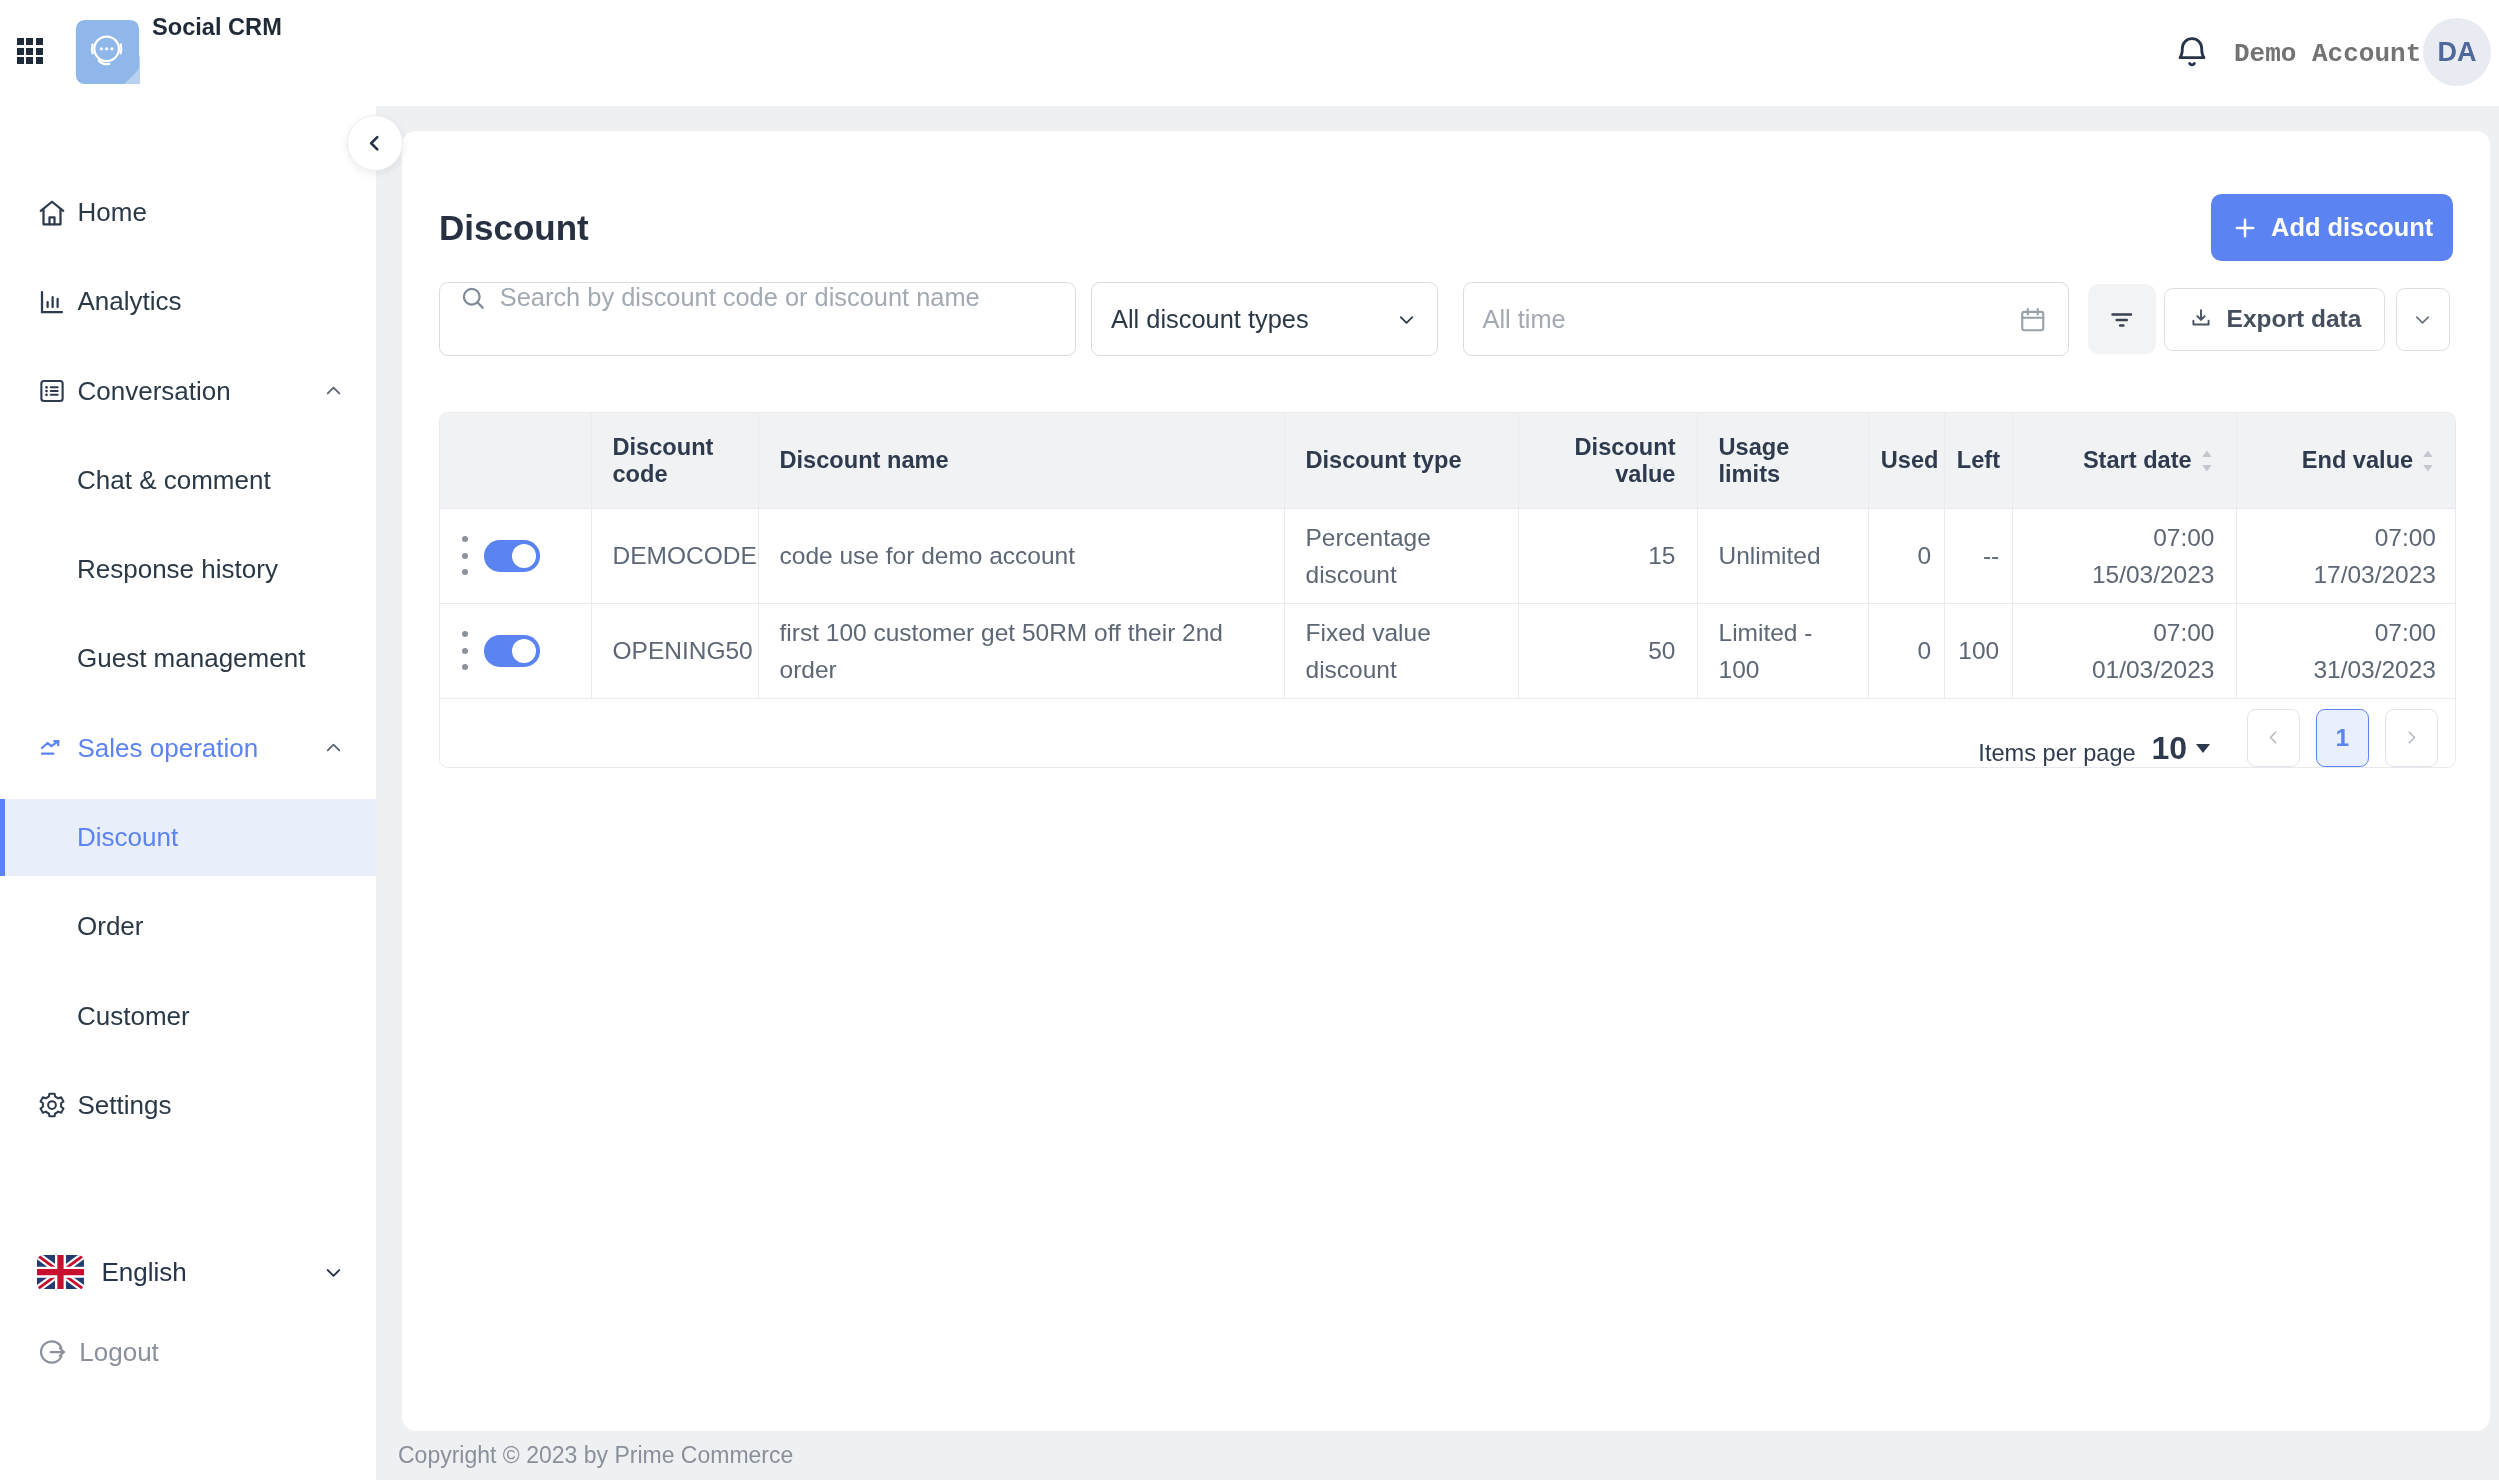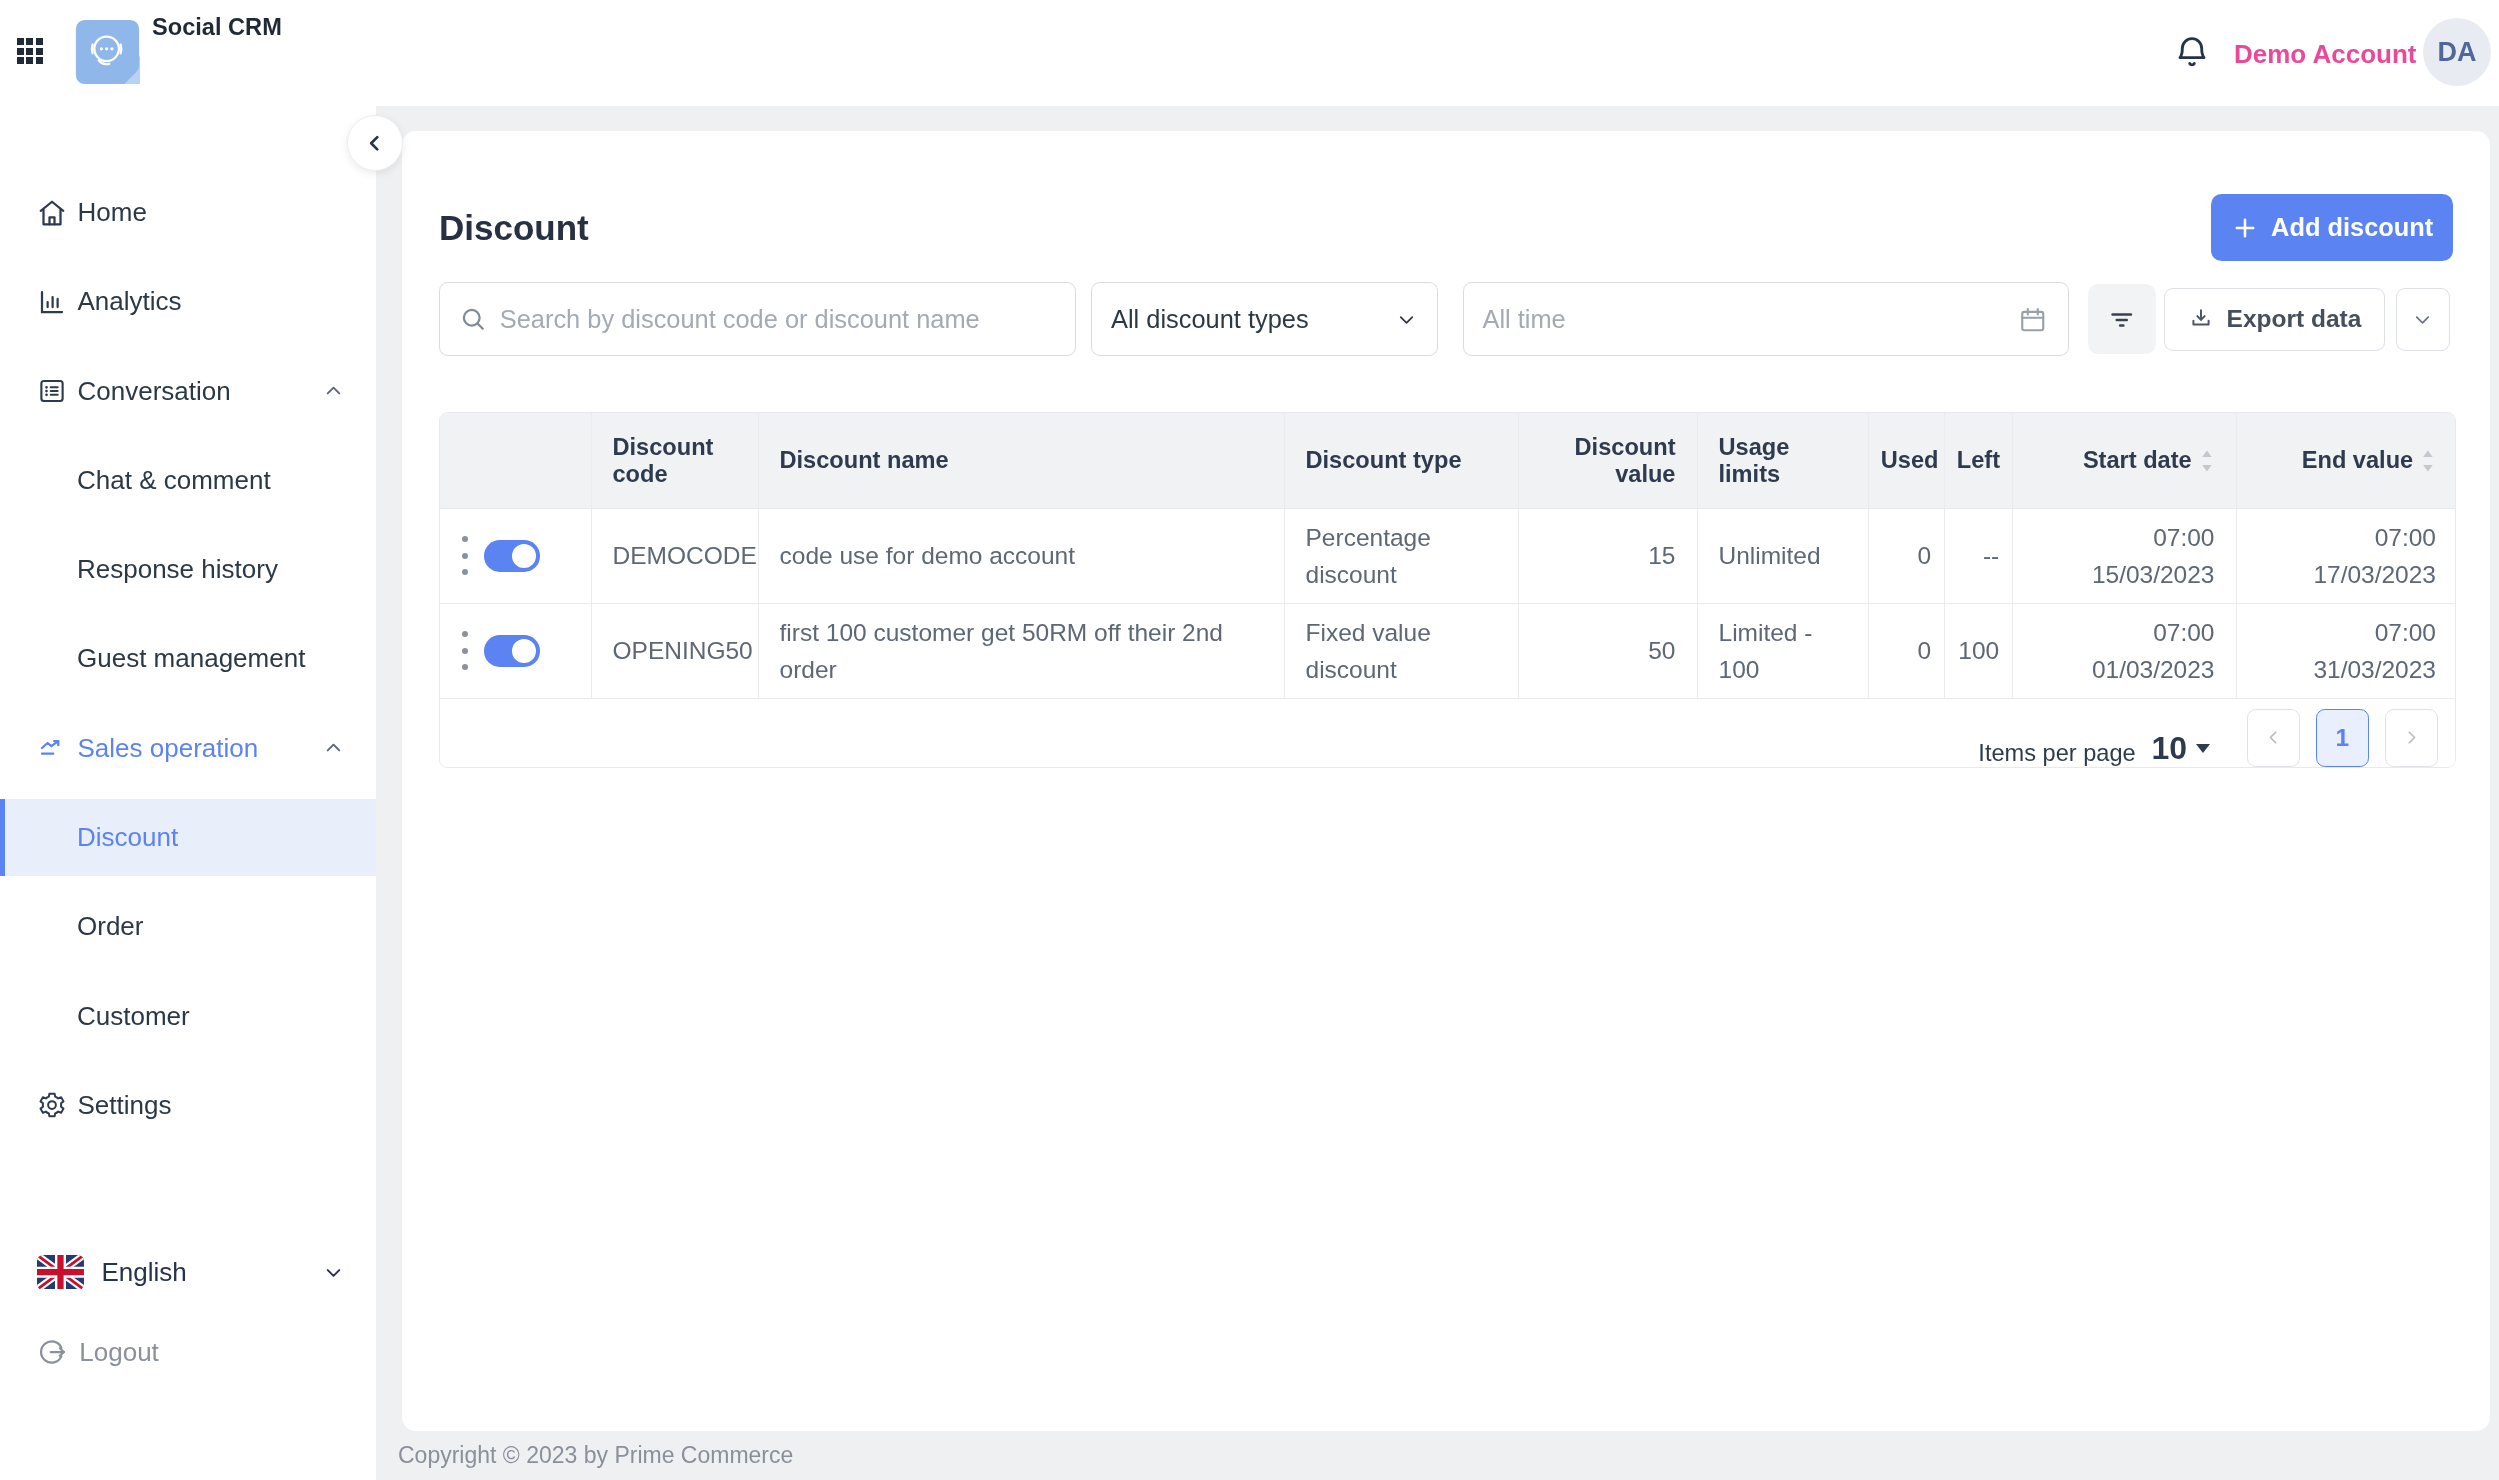--- a/index.html
+++ b/index.html
@@ -6,21 +6,21 @@
   html,body { width:2500px; height:1481px; font-family:"Liberation Sans", sans-serif; background:#fff; overflow:hidden; }
   .app { position:relative; width:2500px; height:1481px; }
 
   
   .topbar { position:absolute; left:0; top:0; width:2500px; height:106px; background:#fff; z-index:5; }
   .apps-grid { position:absolute; left:16.6px; top:38px; width:26px; height:26px; display:grid; grid-template-columns:repeat(3,7px); grid-template-rows:repeat(3,7px); gap:2.6px; cursor:pointer; }
   .apps-grid span { background:#1f2b3a; }
   .logo { position:absolute; left:75px; top:19px; width:65px; height:65px; }
   .app-title { position:absolute; left:152px; top:14px; font-size:23.6px; font-weight:700; color:#1f2937; }
   .bell { position:absolute; left:2172px; top:31.5px; width:40px; height:40px; color:#26334a; }
-  .account-name { position:absolute; left:2234px; top:39px; font-size:26px; font-weight:600; color:#ec4899; }
+  .account-name { position:absolute; left:2234px; top:39px; font-size:26px; font-weight:600; color:#737373;font-family:Liberation Mono, monospace; }
   .avatar { position:absolute; left:2423px; top:18.4px; width:68px; height:68px; border-radius:50%; background:#e9ebf3; color:#4e6899; font-size:27px; font-weight:700; display:flex; align-items:center; justify-content:center; }
 
   
   .sidebar { position:absolute; left:0; top:106px; width:376px; height:1375px; background:#fff; z-index:4; }
   .nav { padding-top:68px; }
   .nav-item { display:flex; align-items:center; height:77px; margin-bottom:12.3px; padding-left:37px; cursor:pointer; position:relative; color:#2b3947; }
   .nav-item .nicon { width:30px; height:30px; margin-right:10.5px; flex:0 0 30px; color:#2e3b4e; }
   .nav-item .nlabel { font-size:26px; }
   .nav-item.sub { padding-left:77px; }
   .nav-item .chev { position:absolute; right:31.5px; width:23px; height:23px; color:#5d6775; }
@@ -40,21 +40,21 @@
   .main { position:absolute; left:376px; top:106px; width:2123px; height:1375px; background:#eef0f2; }
   .card { position:absolute; left:26px; top:25.4px; width:2088px; height:1300px; background:#fff; border-radius:14px; padding:63px 37px 0 37px; }
   .collapse-btn { position:absolute; left:347px; top:115px; width:56px; height:56px; border-radius:50%; background:#fff; border:1.8px solid #ededef; box-shadow:0 2.6px 8.8px rgba(0,0,0,.08); display:flex; align-items:center; justify-content:center; cursor:pointer; z-index:9; color:#26334a; }
 
   .title-row { display:flex; align-items:center; justify-content:space-between; height:67px; }
   .page-title { font-size:35px; font-weight:700; color:#273141; }
   .add-btn { width:242px; height:67px; background:#5b83f2; border-radius:10.5px; display:flex; align-items:center; justify-content:center; gap:12.3px; color:#fff; font-size:25.4px; font-weight:700; cursor:pointer; }
   .add-btn svg { width:28px; height:28px; }
 
   .filter-row { margin-top:21px; height:74px; display:flex; align-items:center; }
-  .search-box { width:637px; height:74px; border:1.8px solid #d8dce1; border-radius:8.8px; display:flex; align-items:center; padding:0 17.5px; }
+  .search-box { width:637px; height:74px; border:1.8px solid #d8dce1; border-radius:8.8px; display:flex; align-items:flex-start; padding:0 17.5px; }
   .search-box svg { width:30px; height:30px; color:#818b98; flex:0 0 30px; }
   .search-box input { border:none; outline:none; flex:1; margin-left:12.3px; font-size:25.4px; color:#2b3947; font-family:"Liberation Sans",sans-serif; background:transparent; }
   .search-box input::placeholder { color:#a3aab3; }
   .select-box { width:347px; height:74px; border:1.8px solid #d8dce1; border-radius:8.8px; margin-left:15px; display:flex; align-items:center; justify-content:space-between; padding:0 19px; cursor:pointer; }
   .select-box .sel-text { font-size:25.4px; color:#2b3947; }
   .select-box svg { width:23px; height:23px; color:#2b3947; }
   .date-box { width:606px; height:74px; border:1.8px solid #d8dce1; border-radius:8.8px; margin-left:24.5px; display:flex; align-items:center; justify-content:space-between; padding:0 19px; cursor:pointer; }
   .date-box .ph { font-size:25.4px; color:#a3aab3; }
   .date-box svg { width:31.5px; height:31.5px; color:#98a0aa; }
   .filter-btn { width:68px; height:70px; background:#f2f3f5; border-radius:10.5px; margin-left:19px; display:flex; align-items:center; justify-content:center; cursor:pointer; color:#39424f; }

